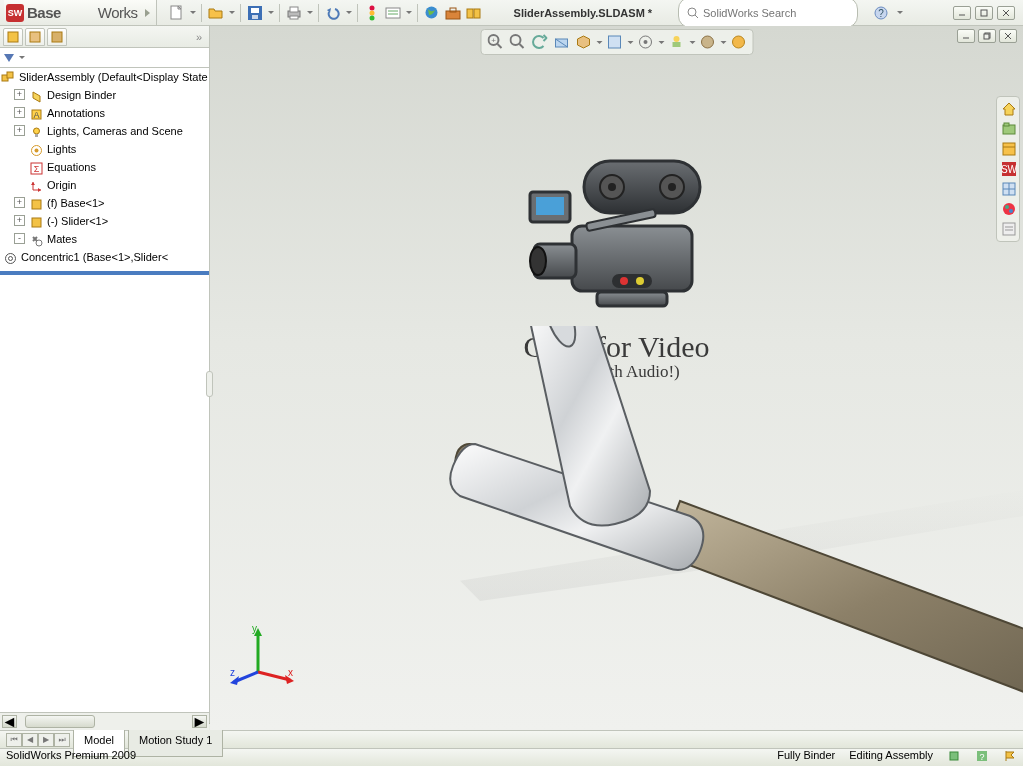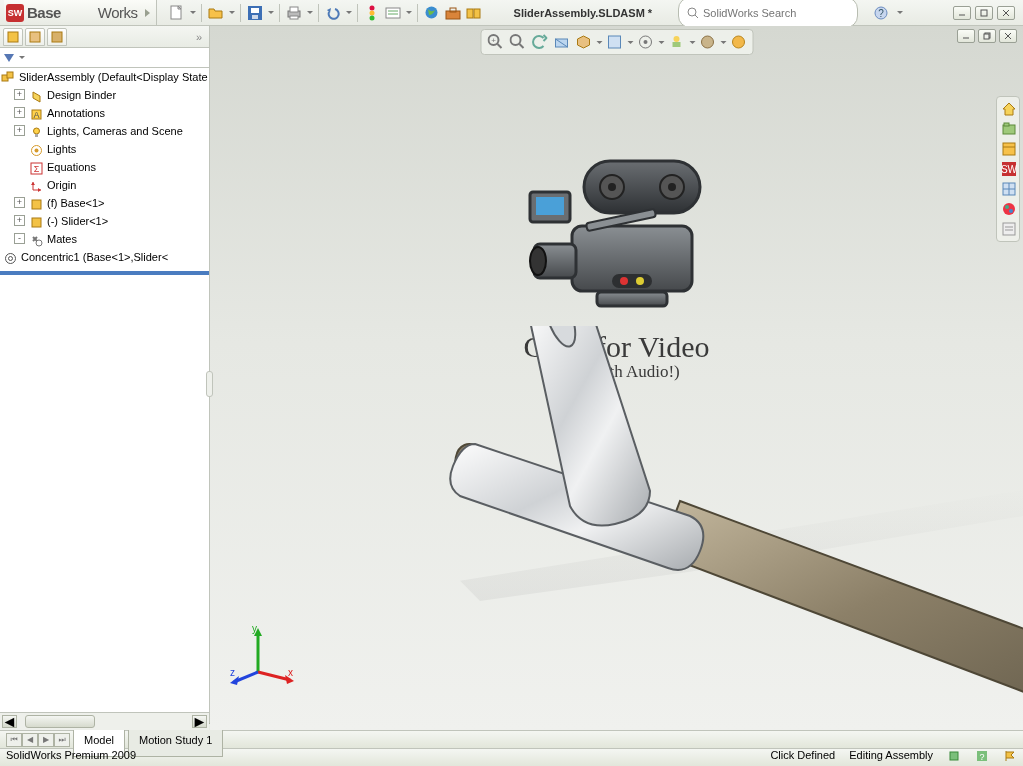--- a/index.html
+++ b/index.html
@@ -600,21 +600,21 @@
     <div class="nb">▶</div>
     <div class="nb">⏭</div>
   </div>
   <div class="btab">Model</div>
   <div class="btab inactive">Motion Study 1</div>
 </div>
 
 <div class="statusbar">
   <span>SolidWorks Premium 2009</span>
   <span class="sp"></span>
-  <span>Click Defined</span>
+  <span>Fully Binder</span>
   <span>Editing Assembly</span>
   <span class="sb-ico">
       <svg width="12" height="12">
         <rect x="2" y="2" width="8" height="8" fill="#7bbf7b" stroke="#3a8a3a"></rect>
       </svg>
     </span>
   <span class="sb-ico">
       <svg width="12" height="12">
         <rect x="1" y="1" width="10" height="10" fill="#7bbf7b"></rect>
         <text x="6" y="10" text-anchor="middle" font-size="9" fill="#fff">?</text>

